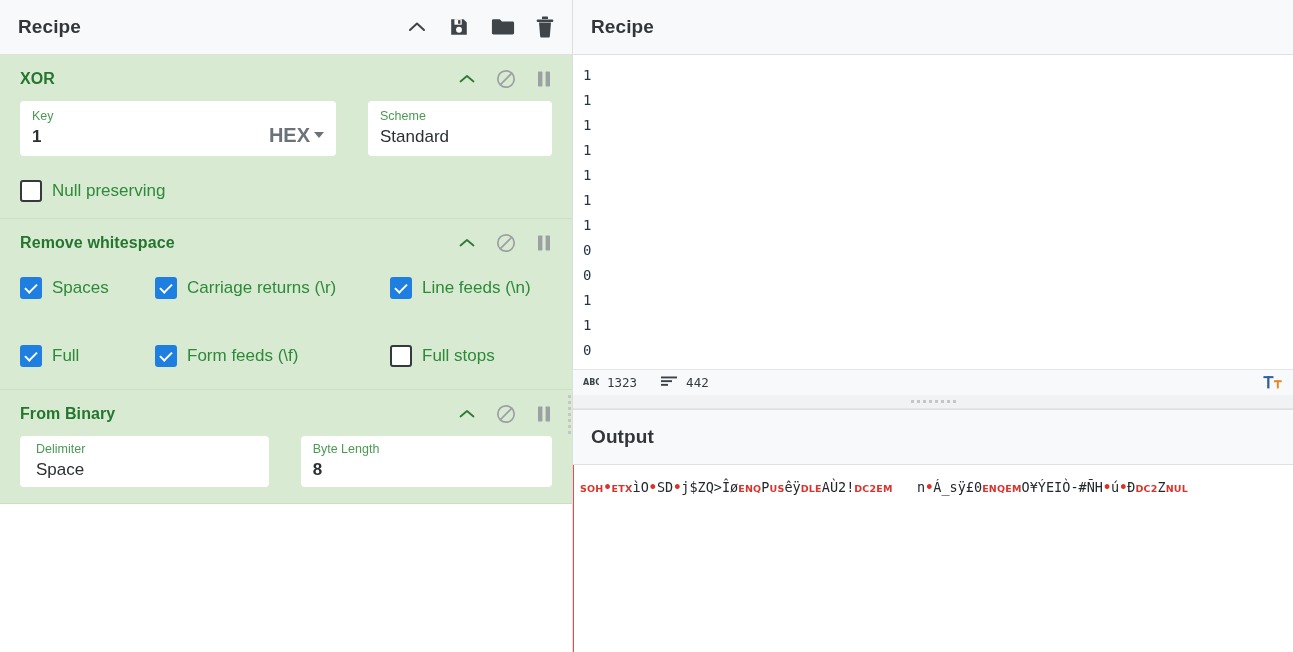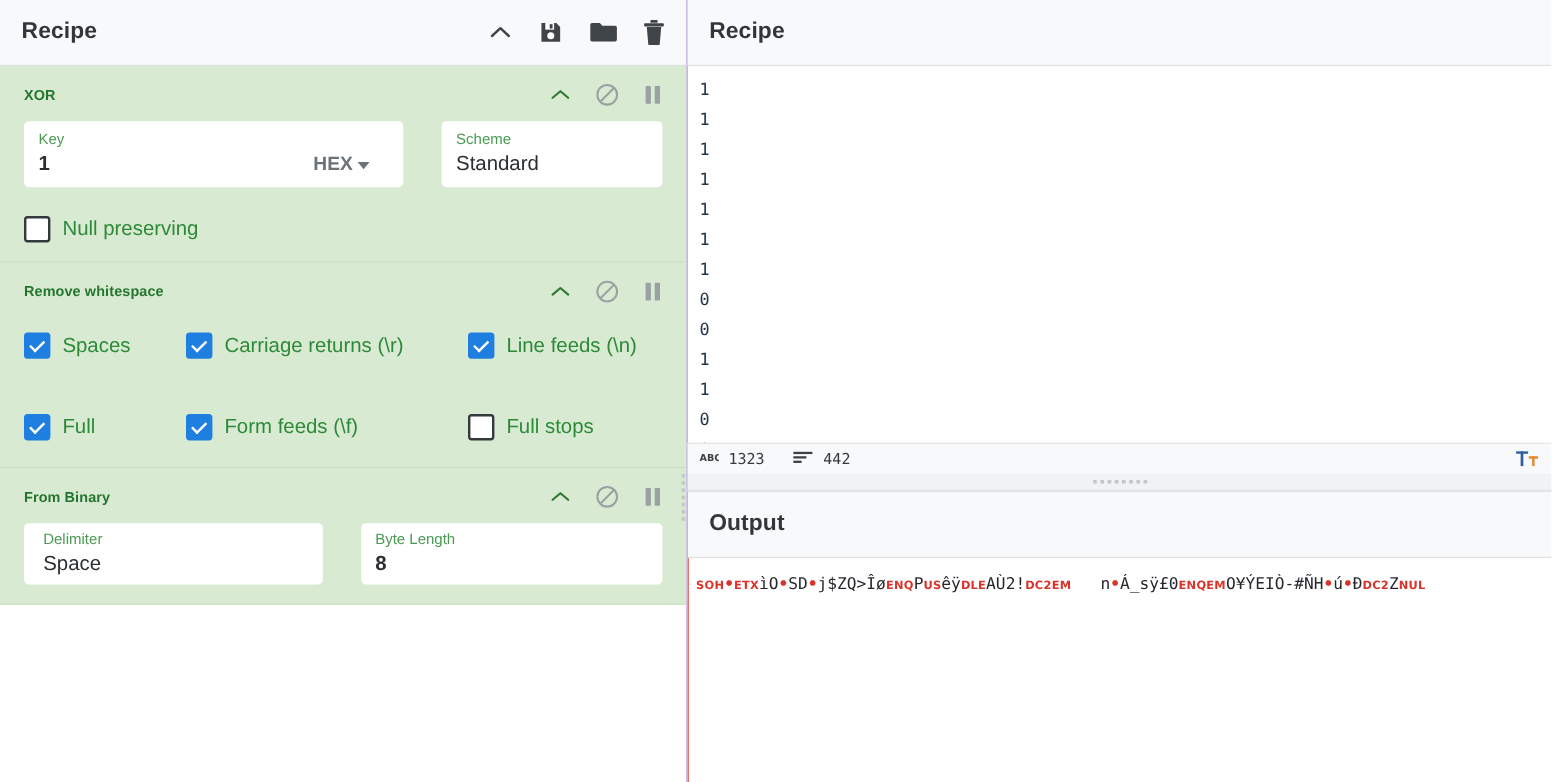--- a/index.html
+++ b/index.html
@@ -69,21 +69,21 @@
     padding: 0;
     border-bottom: 1px solid #cbdfc3;
     position: relative;
   }
   .op-header {
     display: flex;
     align-items: center;
     padding: 14px 20px 10px 20px;
   }
   .op-title {
-    font-size: 12px;
+    font-size: 16px;
     font-weight: bold;
     color: #24762f;
     letter-spacing: 0.1px;
   }
   .op-icons {
     margin-left: auto;
     display: flex;
     align-items: center;
     gap: 20px;
   }
@@ -111,23 +111,23 @@
     margin-bottom: 2px;
   }
   .arg-value {
     font-size: 17px;
     color: #2b2f33;
     line-height: 22px;
   }
   .arg-value.bold { font-weight: bold; }
   .arg-toggle {
     position: absolute;
-    right: 28px;
+    right: 12px;
     bottom: 9px;
-    font-size: 16px;
+    font-size: 20px;
     color: #6b7378;
     font-weight: bold;
     display: flex;
     align-items: center;
     gap: 4px;
     cursor: pointer;
   }
   .caret-down {
     width: 0; height: 0;
     border-left: 5px solid transparent;

